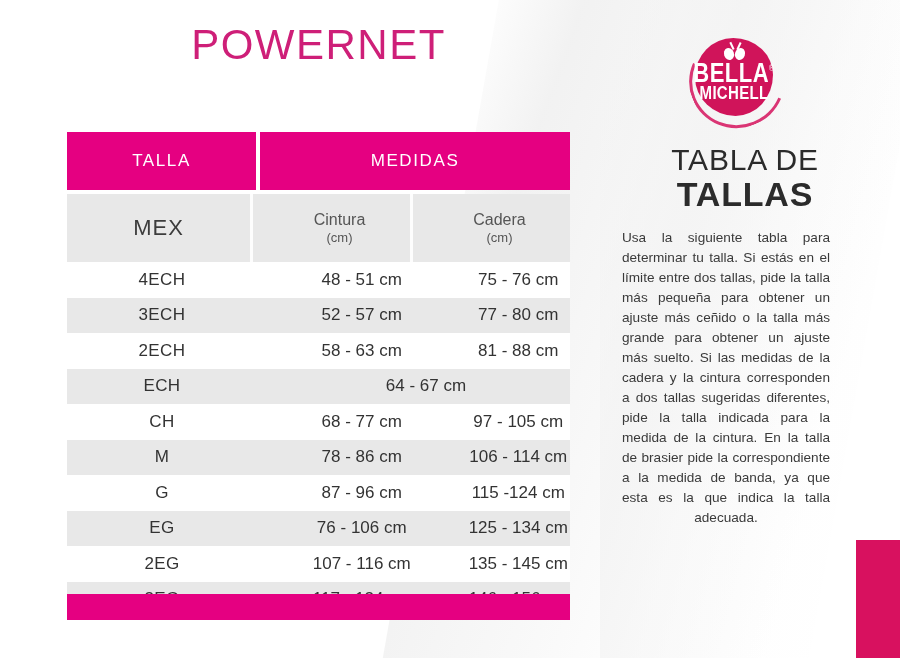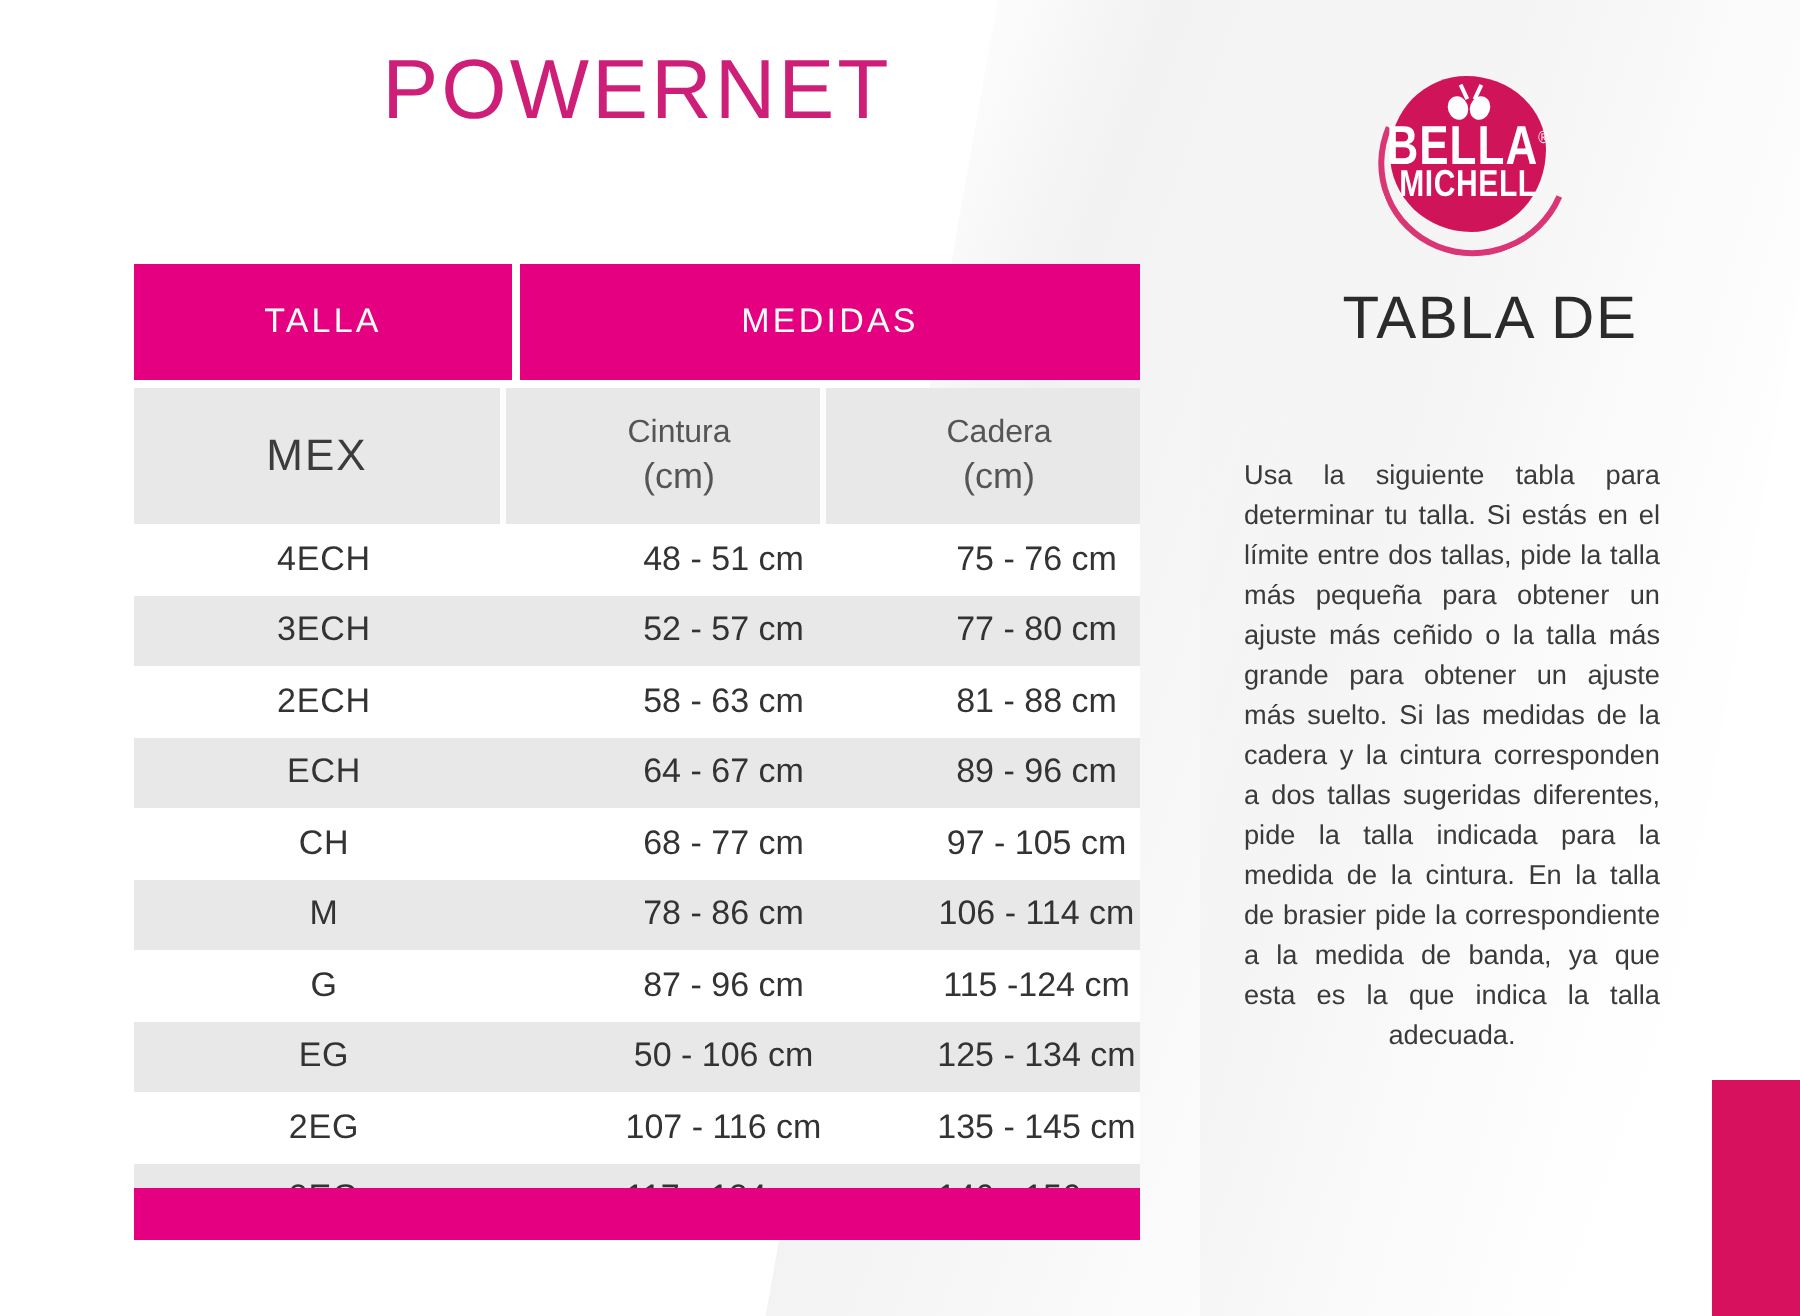--- a/index.html
+++ b/index.html
@@ -107,21 +107,21 @@
     font-size: 22px;
     letter-spacing: 1px;
   }
   .sub-meas {
     flex: 1;
     font-size: 16px;
     color: #555555;
     line-height: 1.25;
     padding-left: 16px;
   }
-  .sub-meas .unit { font-size: 18px; }
+  .sub-meas .unit { font-size: 13px; }
   .sep { width: 3px; background: #fdfdfd; }
 
   .trow {
     display: flex;
     height: 35.5px;
     align-items: center;
     gap: 25px;
   }
   .trow.odd  { background: #ffffff; }
   .trow.even { background: #e8e8e8; }
@@ -329,21 +329,20 @@
           <div class="sep"></div>
           <div class="cell c-val">58 - 63 cm</div>
           <div class="sep"></div>
           <div class="cell c-val">81 - 88 cm</div>
         </div>
         <div class="trow even">
           <div class="cell c-size">ECH</div>
           <div class="sep"></div>
           <div class="cell c-val">64 - 67 cm</div>
           <div class="sep"></div>
-          <div class="cell c-val">89 - 96 cm</div>
         </div>
         <div class="trow odd">
           <div class="cell c-size">CH</div>
           <div class="sep"></div>
           <div class="cell c-val">68 - 77 cm</div>
           <div class="sep"></div>
           <div class="cell c-val">97 - 105 cm</div>
         </div>
         <div class="trow even">
           <div class="cell c-size">M</div>
@@ -355,21 +354,21 @@
         <div class="trow odd">
           <div class="cell c-size">G</div>
           <div class="sep"></div>
           <div class="cell c-val">87 - 96 cm</div>
           <div class="sep"></div>
           <div class="cell c-val">115 -124 cm</div>
         </div>
         <div class="trow even">
           <div class="cell c-size">EG</div>
           <div class="sep"></div>
-          <div class="cell c-val">50 - 106 cm</div>
+          <div class="cell c-val">76 - 106 cm</div>
           <div class="sep"></div>
           <div class="cell c-val">125 - 134 cm</div>
         </div>
         <div class="trow odd">
           <div class="cell c-size">2EG</div>
           <div class="sep"></div>
           <div class="cell c-val">107 - 116 cm</div>
           <div class="sep"></div>
           <div class="cell c-val">135 - 145 cm</div>
         </div>
@@ -395,18 +394,19 @@
       <div class="wing r"></div>
     </div>
     <div class="brand-top">
       <span>BELLA</span><span class="reg">®</span>
     </div>
     <div class="brand-bottom">MICHELL</div>
   </div>
 
   <div class="right-heading">
     <span class="l1">TABLA DE</span>
+    <span class="l2">TALLAS</span>
   </div>
 
   <div class="right-copy">Usa la siguiente tabla para determinar tu talla. Si estás en el límite entre dos tallas, pide la talla más pequeña para obtener un ajuste más ceñido o la talla más grande para obtener un ajuste más suelto. Si las medidas de la cadera y la cintura corresponden a dos tallas sugeridas diferentes, pide la talla indicada para la medida de la cintura. En la talla de brasier pide la correspondiente a la medida de banda, ya que esta es la que indica la talla adecuada.</div>
 
   <div class="corner-accent"></div>
 </div>
 
 </body></html>

